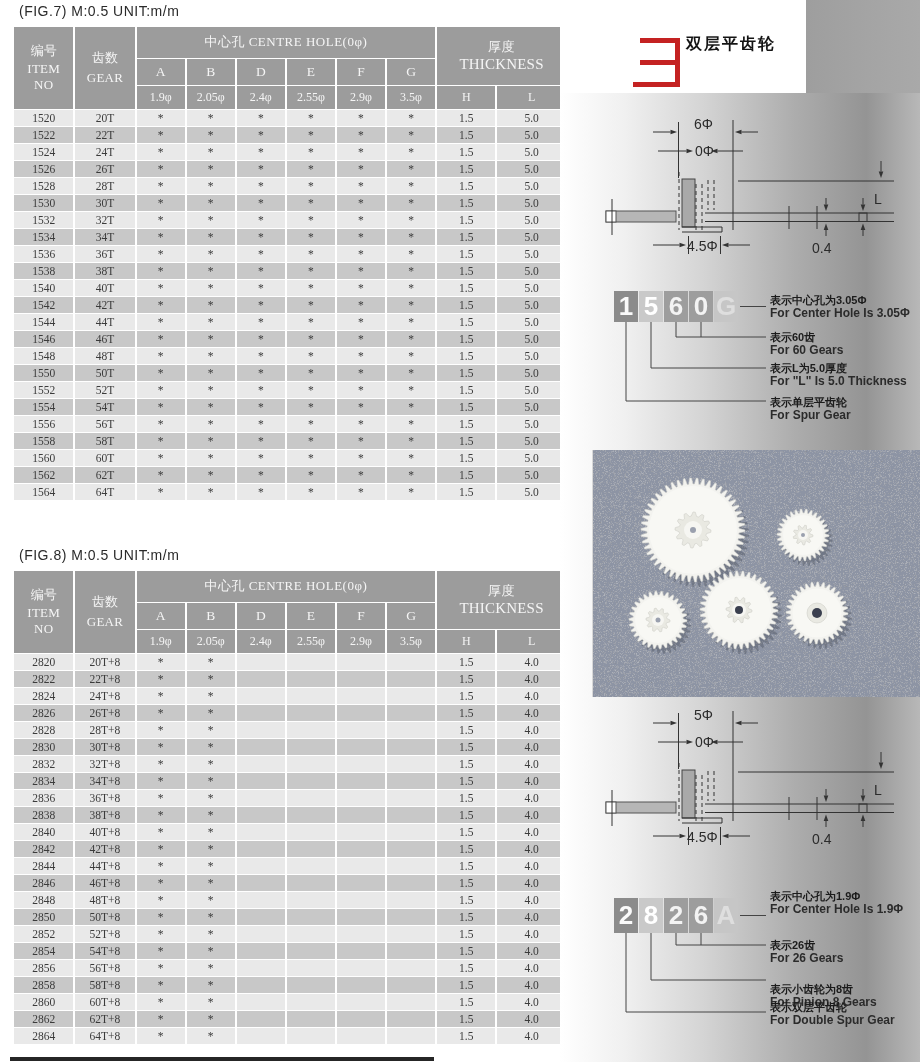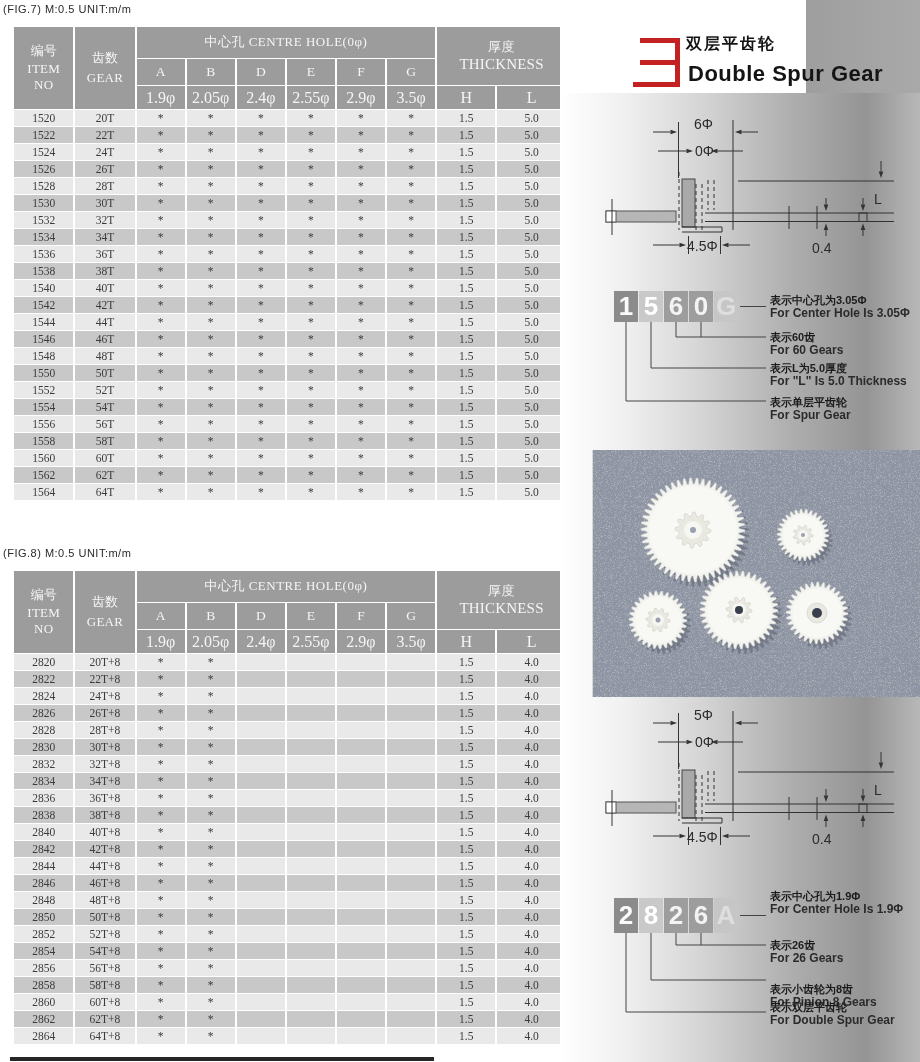--- a/index.html
+++ b/index.html
@@ -1,38 +1,38 @@
 <!DOCTYPE html>
 <html><head>
 <meta charset="utf-8">
 <style>
   html,body{margin:0;padding:0;}
   body{
     width:920px;height:1062px;position:relative;background:#ffffff;
     font-family:"Liberation Serif", serif;overflow:hidden;
   }
   .fig-label{
-    position:absolute;left:3px;font-family:"Liberation Sans", sans-serif;
-    font-size:11px;color:#2a2a2a;letter-spacing:0.5px;
+    position:absolute;left:19px;font-family:"Liberation Sans", sans-serif;
+    font-size:14px;color:#2a2a2a;letter-spacing:0.5px;
   }
   
   table.spec{
     position:absolute;left:12px;width:556px;table-layout:fixed;
     border-collapse:separate;border-spacing:2px 1px;background:#ffffff;
   }
   table.spec th{
     background:#9c9c9c;color:#f5f5f5;font-weight:normal;text-align:center;
     font-size:13px;line-height:1.25;padding:0;
   }
   table.spec th .zh{font-size:13px;display:block;}
   table.spec th .en{font-size:13px;display:block;letter-spacing:0.2px;}
   th.centre-hole{font-size:13.5px;height:31px;letter-spacing:0.5px;}
   th.thickness{letter-spacing:0.5px;}
   tr.letters th{height:26px;font-size:13.5px;}
-  tr.sizes th{height:23px;font-size:16px;margin-top:34px;}
+  tr.sizes th{height:23px;font-size:12px;margin-top:34px;}
   table.spec td{
     text-align:center;height:16px;line-height:16px;font-size:11.5px;
     color:#3b3b3b;padding:0;overflow:hidden;
   }
   tr.r0 td{background:#e9e9e9;}
   tr.r1 td{background:#c8c8c8;}
   td.star{font-size:11px;color:#2e2e2e;}
   .bottom-bar{position:absolute;left:10px;top:1057px;width:424px;height:4px;background:#262626;}
   
   .panel{
@@ -739,21 +739,20 @@
 
   <svg class="brand" width="54" height="58" viewBox="0 0 54 58">
     <g stroke="#c42222" stroke-width="5" fill="none">
       <line x1="10" y1="8.5" x2="50" y2="8.5"></line>
       <line x1="10" y1="30.5" x2="50" y2="30.5"></line>
       <line x1="3" y1="52.5" x2="50" y2="52.5"></line>
       <line x1="47.5" y1="6" x2="47.5" y2="55"></line>
     </g>
   </svg>
   <div class="title-zh">双层平齿轮</div>
-  <div class="title-en">Double Spur Gear</div>
 
   <svg class="tech tech-1" viewBox="0 0 322 162" id="tech1">
       <g stroke="#333" stroke-width="1" fill="none">
         <rect x="8" y="99" width="70" height="11" fill="#b6b6b6" stroke="#555"></rect>
         <rect x="8" y="99" width="10" height="11" fill="#ffffff" stroke="#555"></rect>
         <line x1="14" y1="87" x2="14" y2="123"></line>
         <rect x="84" y="67" width="13" height="48" fill="#a9a9a9" stroke="#444"></rect>
         <path d="M84,115 H124 M84,120 H124 M124,115 V120"></path>
         <path d="M107,101 H296 M107,109.5 H296 M140,69 H296"></path>
         <path d="M191,94 V117 M219,94 V117"></path>

